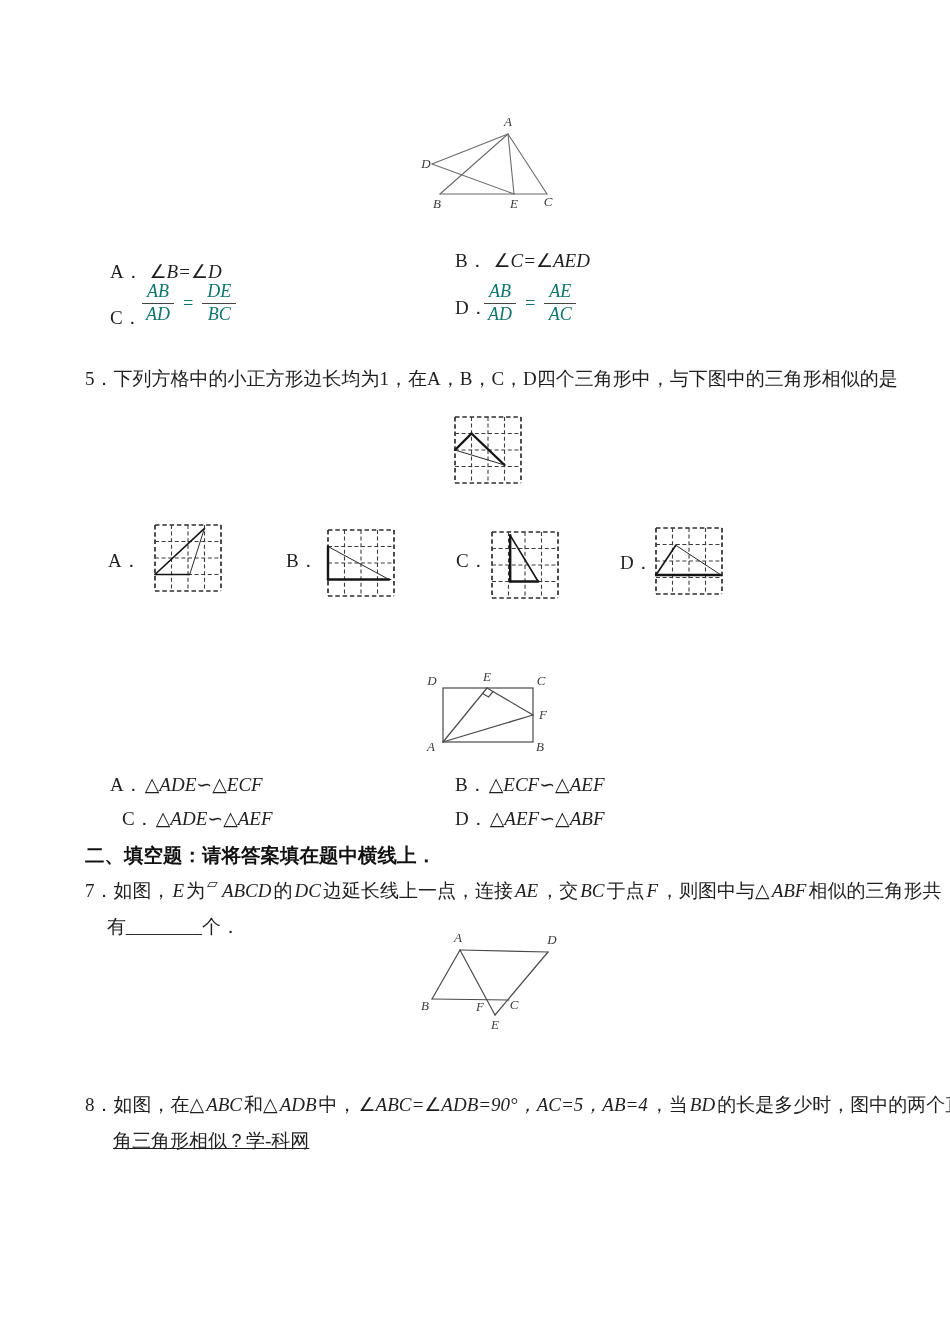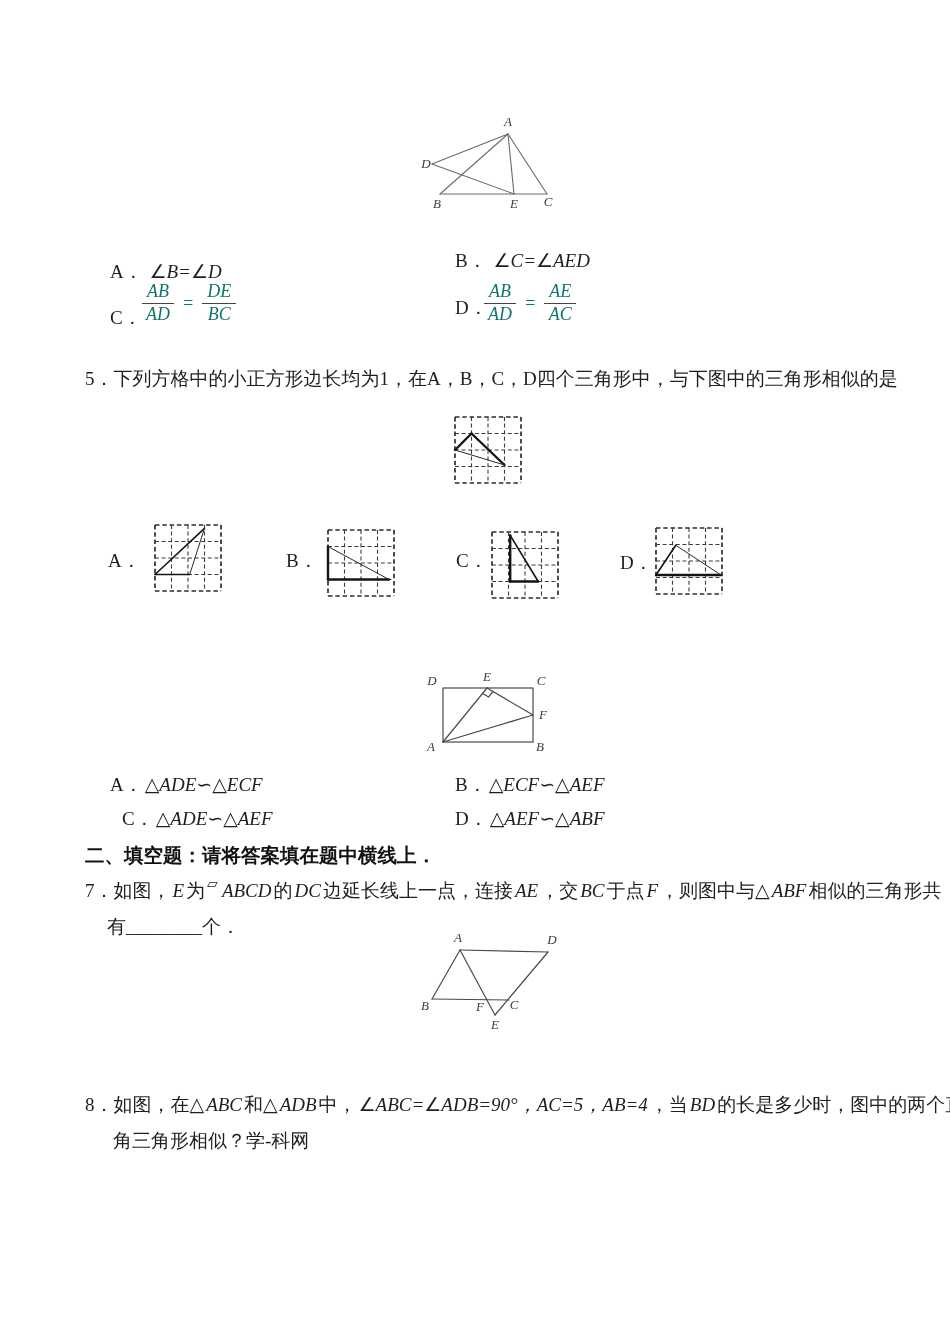--- a/index.html
+++ b/index.html
@@ -219,15 +219,15 @@
     <text x="17" y="80" text-anchor="middle">B</text>
     <text x="72" y="81" text-anchor="middle">F</text>
     <text x="106" y="79" text-anchor="middle">C</text>
     <text x="87" y="99" text-anchor="middle">E</text>
   </svg>
 
 
   <div class="abs cn" style="left:85px;top:1092px;">
     <span>8．如图，在△</span><span class="math mseg">ABC</span><span>和△</span><span class="math mseg">ADB</span><span>中，</span><span class="math mseg">∠ABC=∠ADB=90°，AC=5，AB=4</span><span>，当</span><span class="math mseg">BD</span><span>的长是多少时，图中的两个直</span>
   </div>
-  <div class="abs cn" style="left:113px;top:1128px;">角三角形相似？学-科网</div>
+  <div class="abs cn" style="left:113px;top:1128px;text-decoration:underline;">角三角形相似？学-科网</div>
 
 </div>
 
 </body></html>

